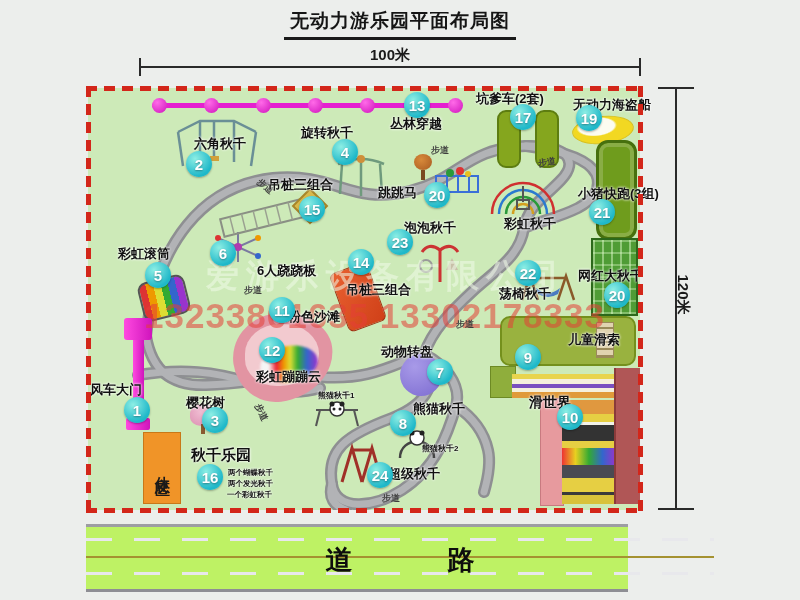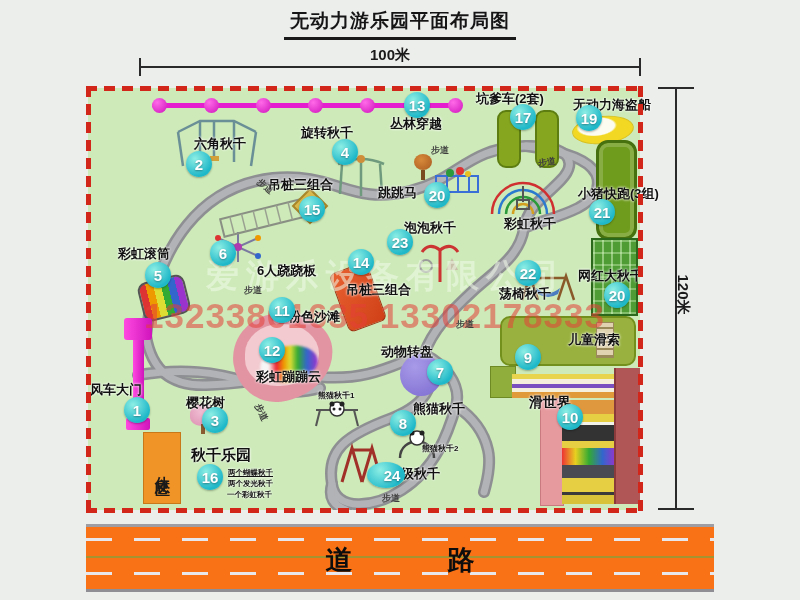--- a/index.html
+++ b/index.html
@@ -31,21 +31,21 @@
   .walk{position:absolute;font-size:9px;font-weight:bold;color:#3d3d3d;z-index:5;white-space:nowrap;}
   
   .wm-co{position:absolute;left:118px;top:166px;z-index:4;font-size:33px;font-weight:bold;
          letter-spacing:7px;color:rgba(240,250,232,.55);white-space:nowrap;}
   .wm-ph{position:absolute;left:56px;top:208px;z-index:4;font-size:35px;font-weight:bold;
          color:rgba(228,62,55,.55);white-space:nowrap;letter-spacing:1px;}
   
   .feat{position:absolute;z-index:2;}
   svg.feat{overflow:visible;}
   
-  .road{position:absolute;left:86px;top:524px;width:628px;height:62px;background:#f97316;
+  .road{position:absolute;left:86px;top:524px;width:542px;height:62px;background:#bef264;
         border-top:3px solid #9d9da3;border-bottom:3px solid #8e8e94;z-index:1;}
   .road-dash{position:absolute;left:0;width:628px;height:3px;
              background:repeating-linear-gradient(90deg,#e8e8ec 0 26px,rgba(0,0,0,0) 26px 48px);}
   .road-yellow{position:absolute;left:0;top:29px;width:628px;height:2px;background:#a59231;}
   .road-label{position:absolute;left:0;top:15px;width:628px;text-align:center;font-size:27px;
               font-weight:bold;color:#0d0d0d;letter-spacing:34px;text-indent:34px;}
   
   .rest{position:absolute;left:55px;top:344px;width:36px;height:70px;background:#f09428;
         border:1px solid #c87818;z-index:3;display:flex;align-items:center;justify-content:center;}
   .rest span{writing-mode:vertical-rl;font-weight:bold;font-size:15px;color:#1a1a1a;letter-spacing:3px;}
@@ -310,21 +310,21 @@
   <div class="lab" style="left:490px;top:179px;">网红大秋千</div>
   <div class="lab" style="left:490px;top:97px;">小猪快跑(3组)</div>
   <div class="lab" style="left:388px;top:197px;margin-left:23px;">荡椅秋千</div>
   <div class="lab" style="left:316px;top:131px;">泡泡秋千</div>
   <div class="lab" style="left:300px;top:377px;">超级秋千</div>
   <div class="lab" style="left:416px;top:127px;">彩虹秋千</div>
 
   <div class="lab lab-sm" style="left:230px;top:302px;">熊猫秋千1</div>
   <div class="lab lab-sm" style="left:334px;top:355px;">熊猫秋千2</div>
 
-  <div class="lab lab-xs" style="left:140px;top:380px;text-decoration:underline;">两个蝴蝶秋千</div>
+  <div class="lab lab-xs" style="left:140px;top:380px;">两个蝴蝶秋千</div>
   <div class="lab lab-xs" style="left:140px;top:391px;">两个发光秋千</div>
   <div class="lab lab-xs" style="left:139px;top:402px;">一个彩虹秋千</div>
 
   <div class="badge" style="left:36px;top:309px;">1</div>
   <div class="badge" style="left:98px;top:63px;">2</div>
   <div class="badge" style="left:114px;top:319px;">3</div>
   <div class="badge" style="left:244px;top:51px;">4</div>
   <div class="badge" style="left:57px;top:174px;">5</div>
   <div class="badge" style="left:122px;top:152px;">6</div>
   <div class="badge" style="left:339px;top:271px;">7</div>
@@ -337,21 +337,21 @@
   <div class="badge" style="left:260px;top:161px;">14</div>
   <div class="badge" style="left:211px;top:108px;">15</div>
   <div class="badge" style="left:109px;top:376px;">16</div>
   <div class="badge" style="left:422px;top:16px;">17</div>
   <div class="badge" style="left:336px;top:94px;">20</div>
   <div class="badge" style="left:488px;top:17px;">19</div>
   <div class="badge" style="left:516px;top:194px;">20</div>
   <div class="badge" style="left:501px;top:111px;">21</div>
   <div class="badge" style="left:427px;top:172px;">22</div>
   <div class="badge" style="left:299px;top:141px;">23</div>
-  <div class="badge" style="left:279px;top:374px;padding-left:12px;">24</div>
+  <div class="badge" style="left:279px;top:374px;">24</div>
 </div>
 
 <div class="road">
   <div class="road-dash" style="top:11px;"></div>
   <div class="road-yellow"></div>
   <div class="road-dash" style="top:45px;"></div>
   <div class="road-label">道　路</div>
 </div>
 
 </body></html>

